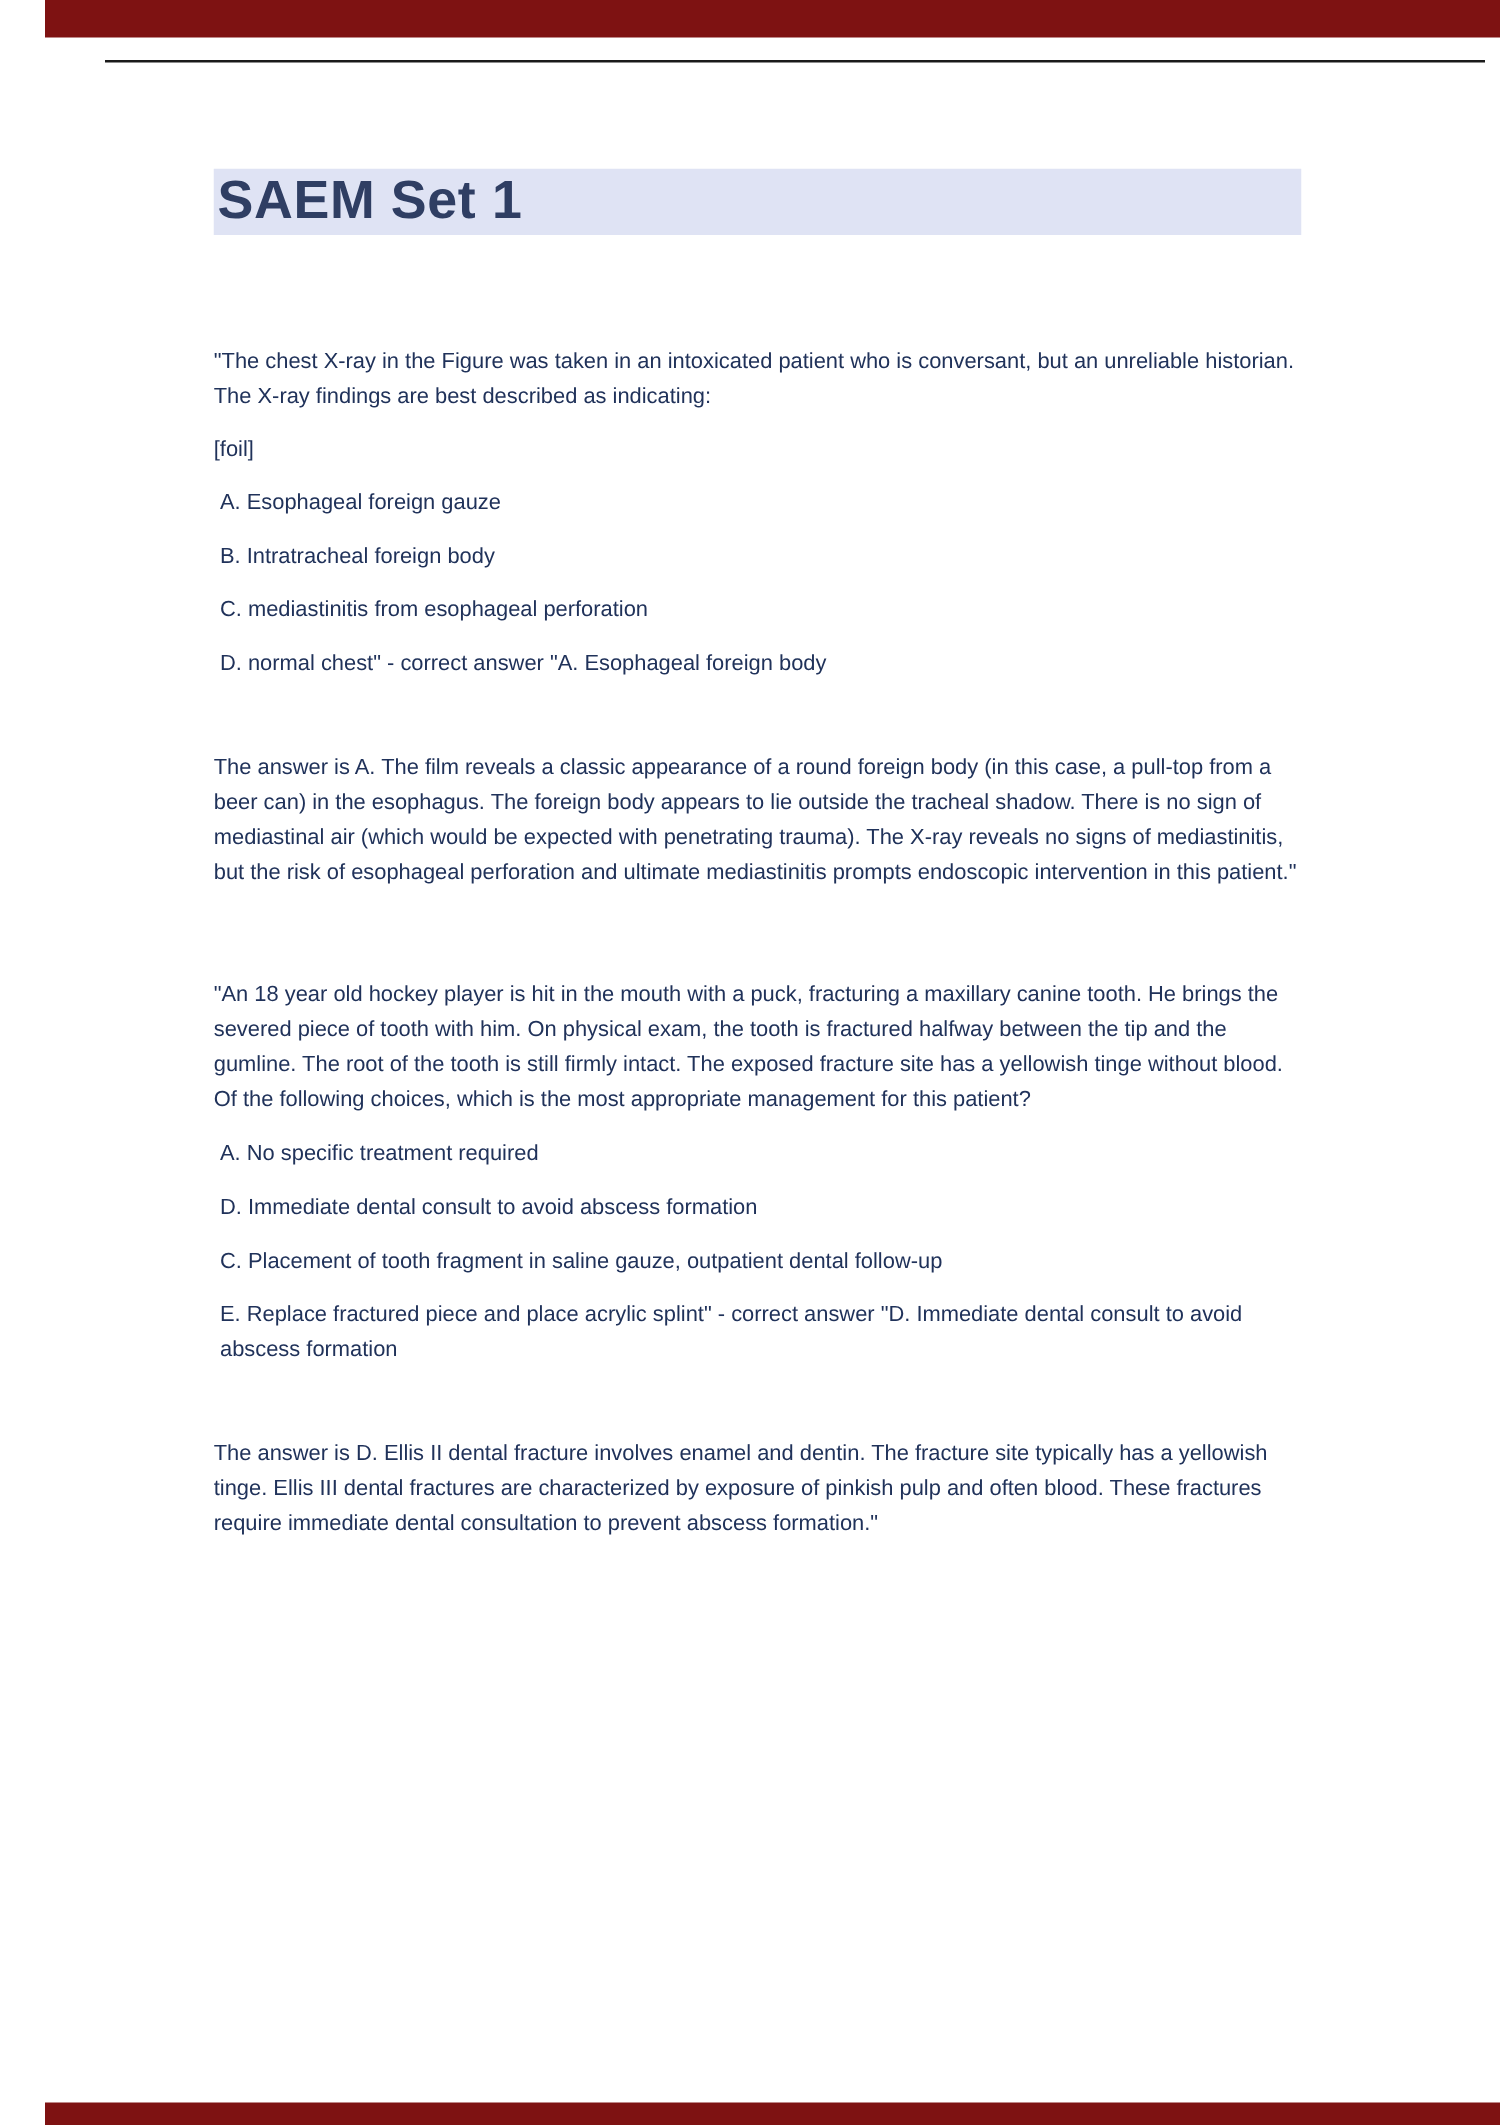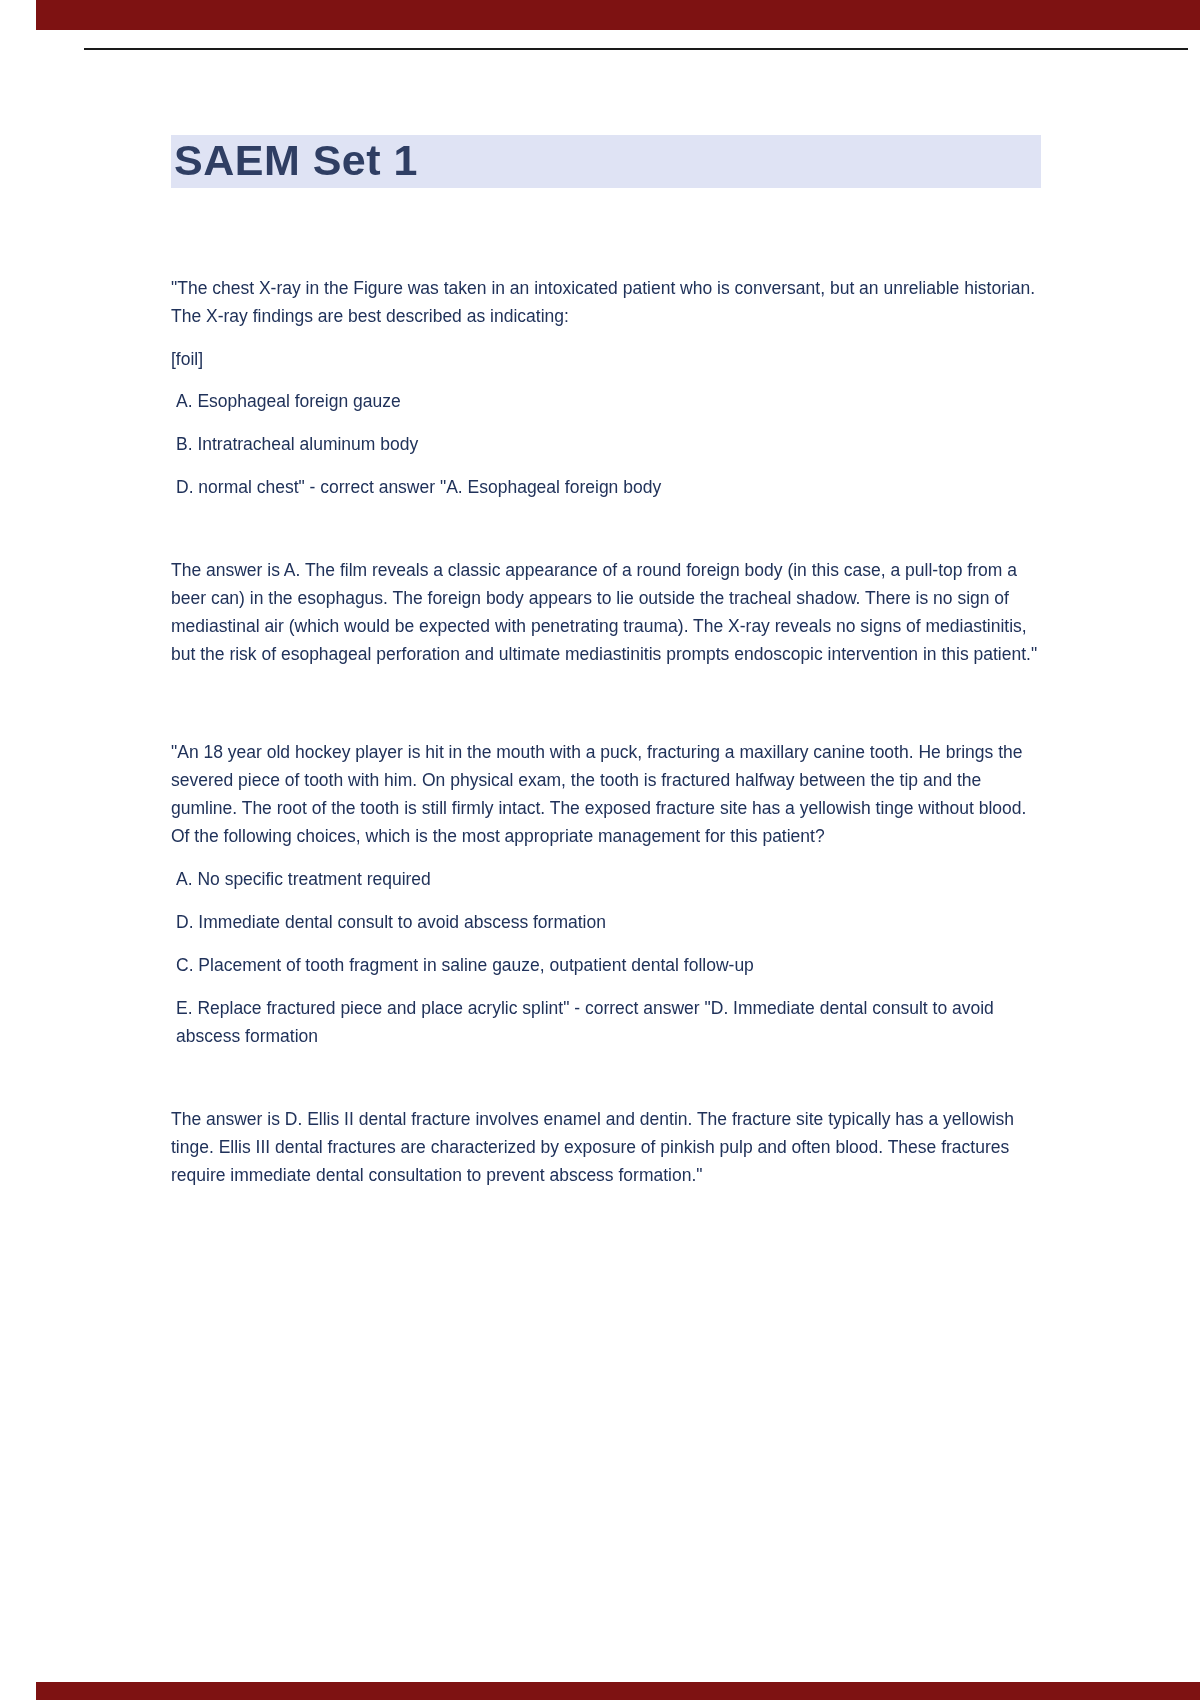--- a/index.html
+++ b/index.html
@@ -63,21 +63,22 @@
   <div class="top-bar"></div>
   <div class="header-rule"></div>
 
   <div class="content">
     <h1 class="doc-title">SAEM Set 1</h1>
 
     <section class="question q1">
       <p class="para prompt">"The chest X-ray in the Figure was taken in an intoxicated patient who is conversant, but an unreliable historian. The X-ray findings are best described as indicating:</p>
       <p class="para image-placeholder">[foil]</p>
       <p class="option">A. Esophageal foreign gauze</p>
-      <p class="option">B. Intratracheal aluminum body</p>
+      <p class="option">B. Intratracheal foreign body</p>
+      <p class="option">C. mediastinitis from esophageal perforation</p>
       <p class="option">D. normal chest" - correct answer "A. Esophageal foreign body</p>
       <p class="explanation">The answer is A. The film reveals a classic appearance of a round foreign body (in this case, a pull-top from a beer can) in the esophagus. The foreign body appears to lie outside the tracheal shadow. There is no sign of mediastinal air (which would be expected with penetrating trauma). The X-ray reveals no signs of mediastinitis, but the risk of esophageal perforation and ultimate mediastinitis prompts endoscopic intervention in this patient."</p>
     </section>
 
     <section class="question q2">
       <p class="para prompt">"An 18 year old hockey player is hit in the mouth with a puck, fracturing a maxillary canine tooth. He brings the severed piece of tooth with him. On physical exam, the tooth is fractured halfway between the tip and the gumline. The root of the tooth is still firmly intact. The exposed fracture site has a yellowish tinge without blood. Of the following choices, which is the most appropriate management for this patient?</p>
       <p class="option">A. No specific treatment required</p>
       <p class="option">D. Immediate dental consult to avoid abscess formation</p>
       <p class="option">C. Placement of tooth fragment in saline gauze, outpatient dental follow-up</p>
       <p class="option">E. Replace fractured piece and place acrylic splint" - correct answer "D. Immediate dental consult to avoid abscess formation</p>

